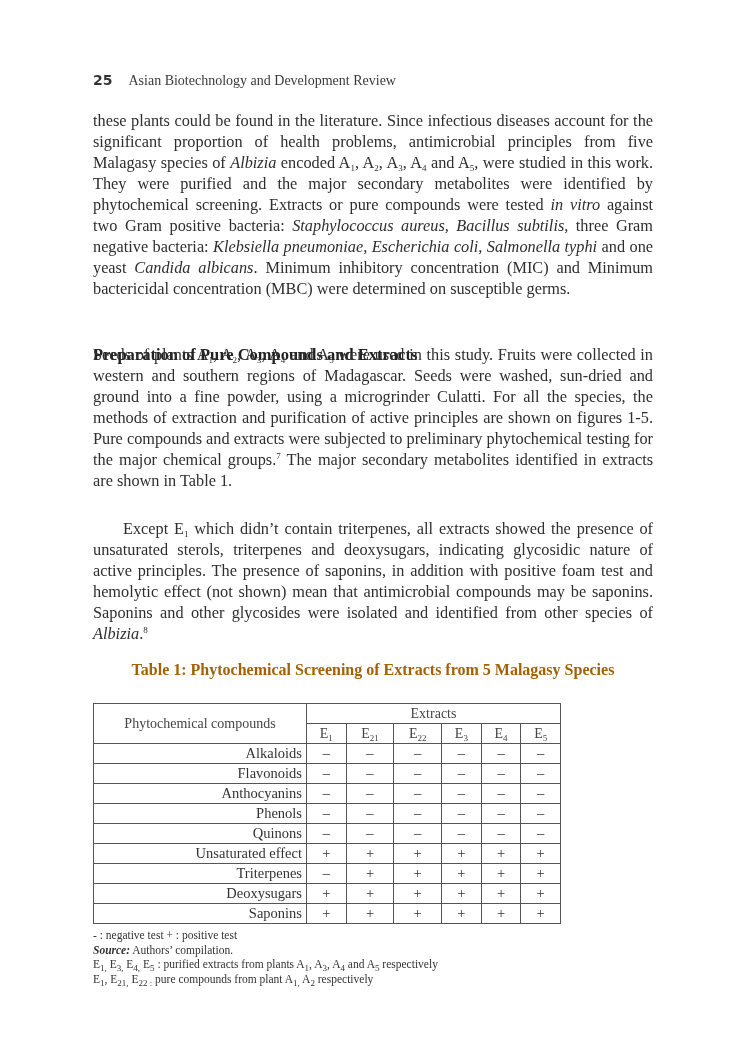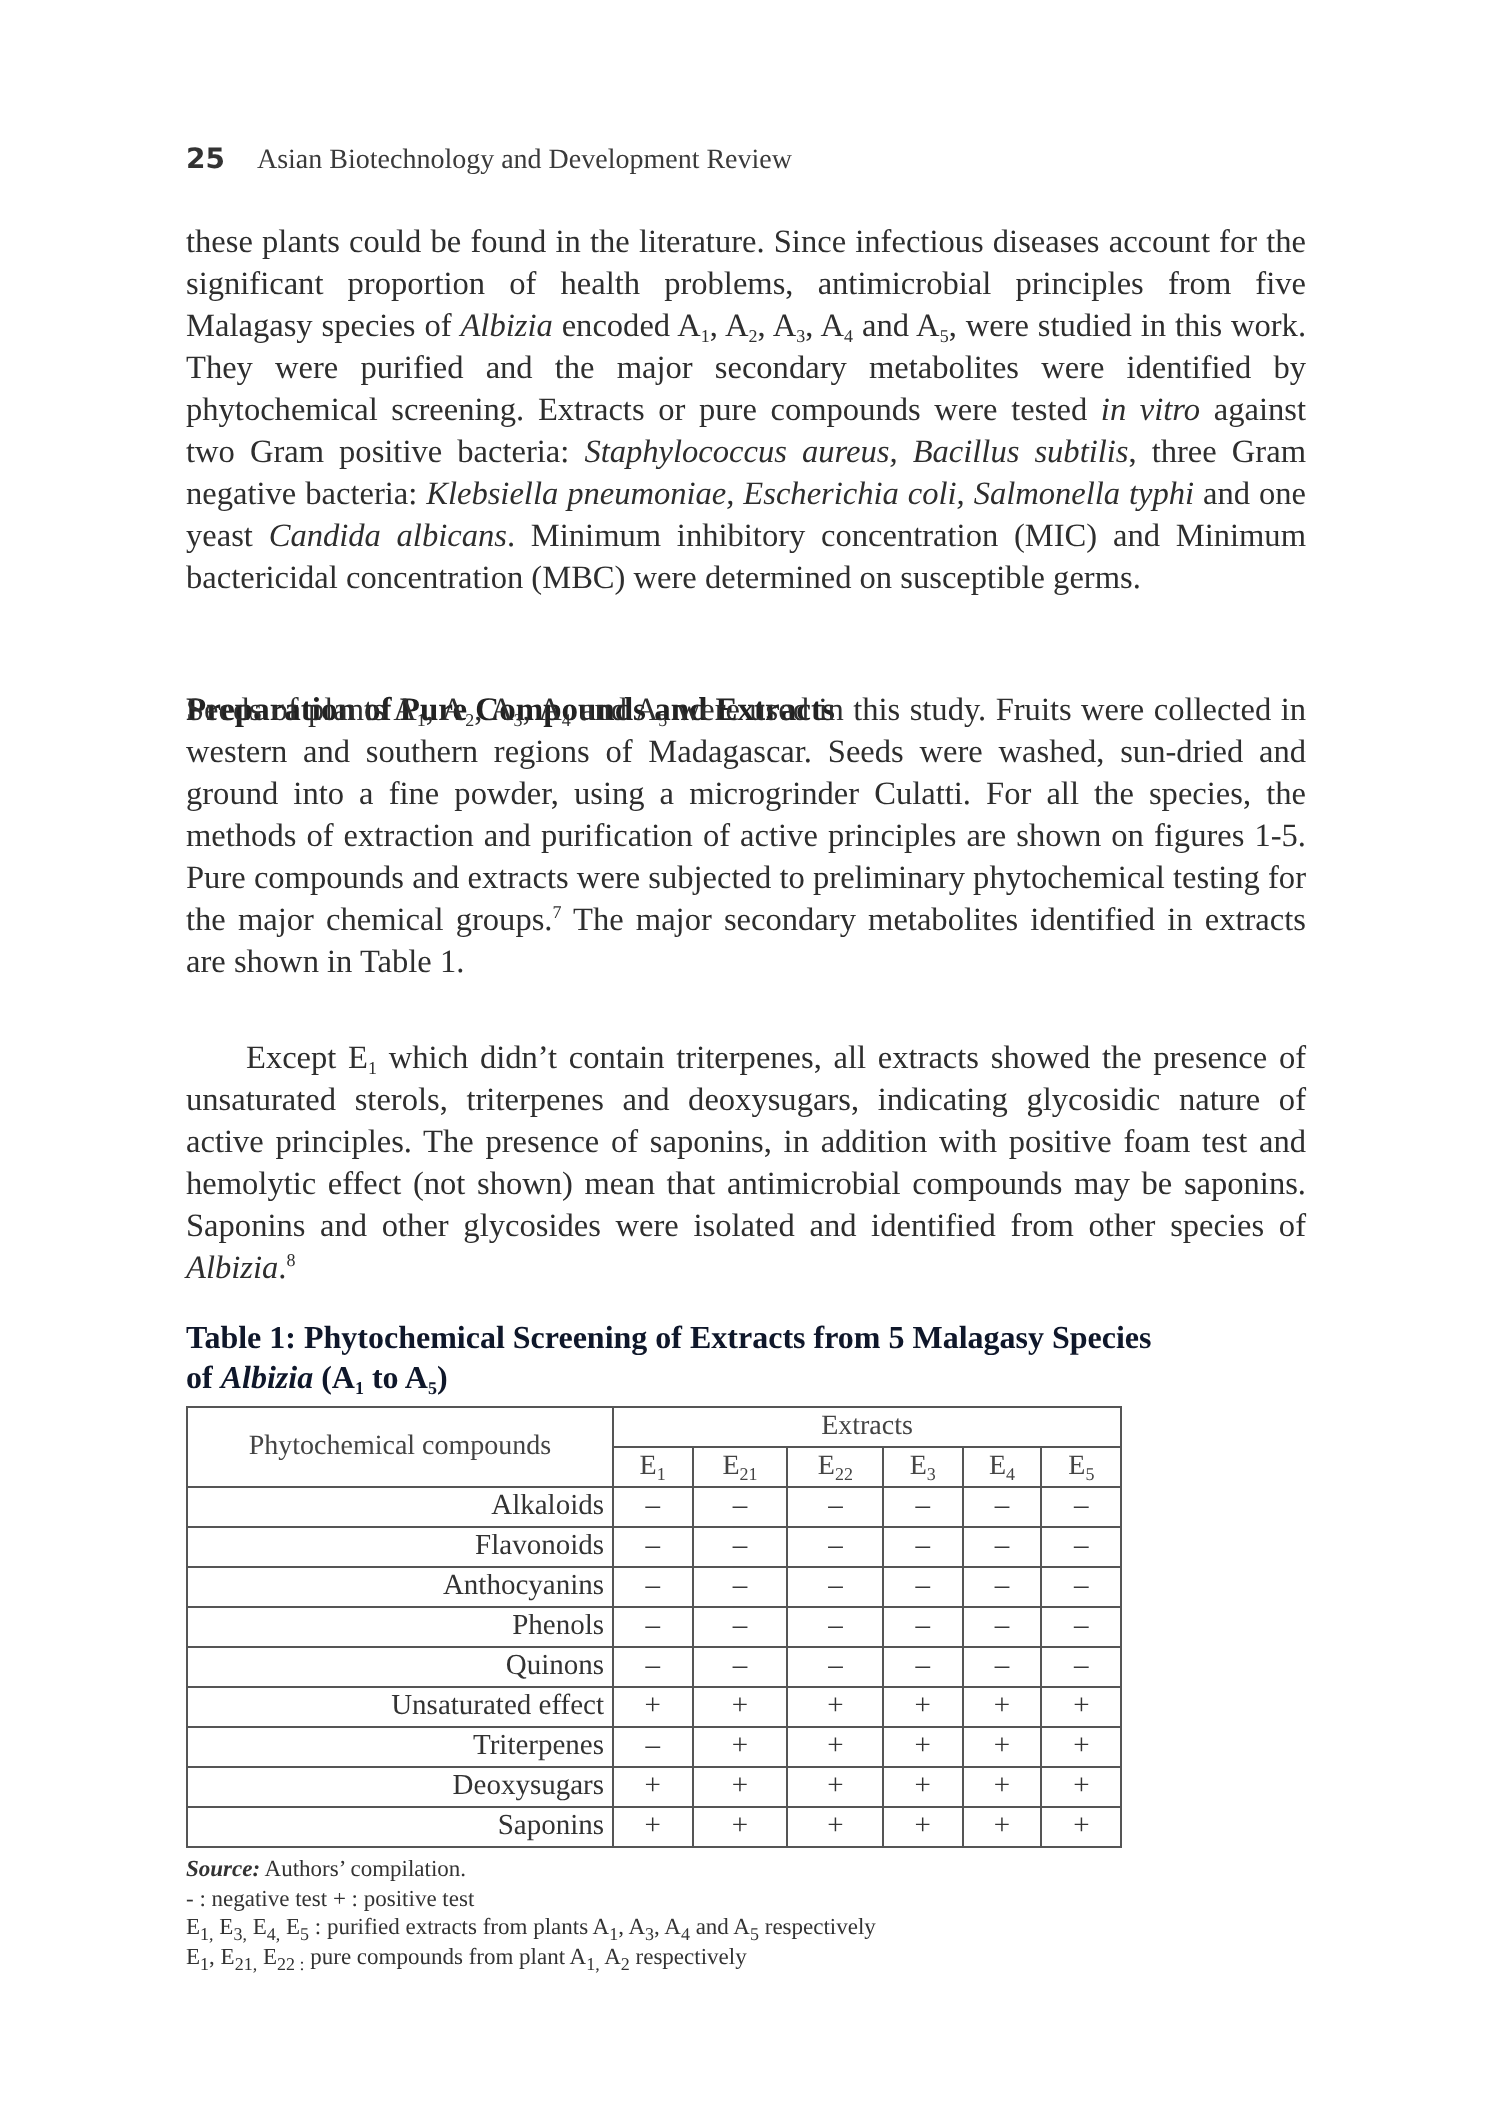--- a/index.html
+++ b/index.html
@@ -13,23 +13,23 @@
                font-size: 16.3px; line-height: 21px; text-align: justify; color: #2e2e2e; }
   .p1 { top: 110px; }
   .heading { position: absolute; top: 345px; left: 0; font-family: "Liberation Serif", serif;
              font-weight: bold; font-size: 16.5px; color: #222; }
   .p2 { top: 344px; }
   .p3 { top: 518px; text-indent: 30px; }
   .body-text p { margin: 0; }
   i { font-style: italic; }
   sub { font-size: 9px; vertical-align: -3px; line-height: 0; }
   sup { font-size: 9px; vertical-align: 6px; line-height: 0; }
-  .table-title { position: absolute; top: 660px; left: 0; width: 560px; text-align: left;
+  .table-title { position: absolute; top: 660px; left: 0; width: 560px; text-align: center;
                  font-family: "Liberation Serif", serif; font-weight: bold; font-size: 16px;
-                 line-height: 20px; color: #0f172a; }
+                 line-height: 20px; color: #a16207; }
   table.screen { position: absolute; top: 703px; left: 0; width: 468px; border-collapse: collapse;
                  font-family: "Liberation Serif", serif; font-size: 14.5px; color: #333;
                  border: 1.5px solid #8fa2b8; }
   table.screen td, table.screen th { border: 1px solid #555; padding: 0 4px; height: 19px; font-weight: normal; }
   table.screen th { font-size: 14px; color: #444; }
   table.screen td.name { text-align: right; padding-left: 8px; width: 200px; }
   table.screen td.val { text-align: center; }
   table.screen th.hdr-main { text-align: center; vertical-align: middle; }
   .notes { position: absolute; top: 928px; left: 0; font-family: "Liberation Serif", serif;
            font-size: 11.5px; line-height: 14.5px; color: #333; }
@@ -53,21 +53,20 @@
   <div class="body-text p2">
     <p><span>Seeds of plants A</span><sub>1</sub><span>, A</span><sub>2</sub><span>, A</span><sub>3</sub><span>, A</span><sub>4</sub><span> and A</span><sub>5</sub><span> were used in this study. Fruits were collected in western and southern regions of Madagascar. Seeds were washed, sun-dried and ground into a fine powder, using a microgrinder Culatti. For all the species, the methods of extraction and purification of active principles are shown on figures 1-5. Pure compounds and extracts were subjected to preliminary phytochemical testing for the major chemical groups.</span><sup>7</sup><span> The major secondary metabolites identified in extracts are shown in Table 1.</span></p>
   </div>
 
   <div class="body-text p3">
     <p><span>Except E</span><sub>1</sub><span> which didn’t contain triterpenes, all extracts showed the presence of unsaturated sterols, triterpenes and deoxysugars, indicating glycosidic nature of active principles. The presence of saponins, in addition with positive foam test and hemolytic effect (not shown) mean that antimicrobial compounds may be saponins. Saponins and other glycosides were isolated and identified from other species of </span><i>Albizia</i><span>.</span><sup>8</sup></p>
   </div>
 
   <div class="table-title">
     <div>Table 1: Phytochemical Screening of Extracts from 5 Malagasy Species</div>
-    <div><span>of </span><i>Albizia</i><span> (A</span><sub>1</sub><span> to A</span><sub>5</sub><span>)</span></div>
   </div>
 
   <table class="screen">
     <thead>
       <tr>
         <th class="hdr-main" rowspan="2">Phytochemical compounds</th>
         <th colspan="6">Extracts</th>
       </tr>
       <tr id="col-header-row">
           <th><span>E</span><sub>1</sub></th>
@@ -157,19 +156,19 @@
           <td class="val">+</td>
           <td class="val">+</td>
           <td class="val">+</td>
           <td class="val">+</td>
           <td class="val">+</td>
         </tr>
       </tbody>
   </table>
 
   <div class="notes">
+    <div>- : negative test  + : positive test</div>
     <div><b><i>Source:</i></b><span> Authors’ compilation.</span></div>
-    <div>- : negative test  + : positive test</div>
     <div><span>E</span><sub>1,</sub><span> E</span><sub>3,</sub><span> E</span><sub>4,</sub><span> E</span><sub>5</sub><span> : purified extracts from plants A</span><sub>1</sub><span>, A</span><sub>3</sub><span>, A</span><sub>4</sub><span> and A</span><sub>5</sub><span> respectively</span></div>
     <div><span>E</span><sub>1</sub><span>, E</span><sub>21,</sub><span> E</span><sub>22 :</sub><span> pure compounds from plant A</span><sub>1,</sub><span> A</span><sub>2</sub><span> respectively</span></div>
   </div>
 
 </div>
 
 </body></html>

